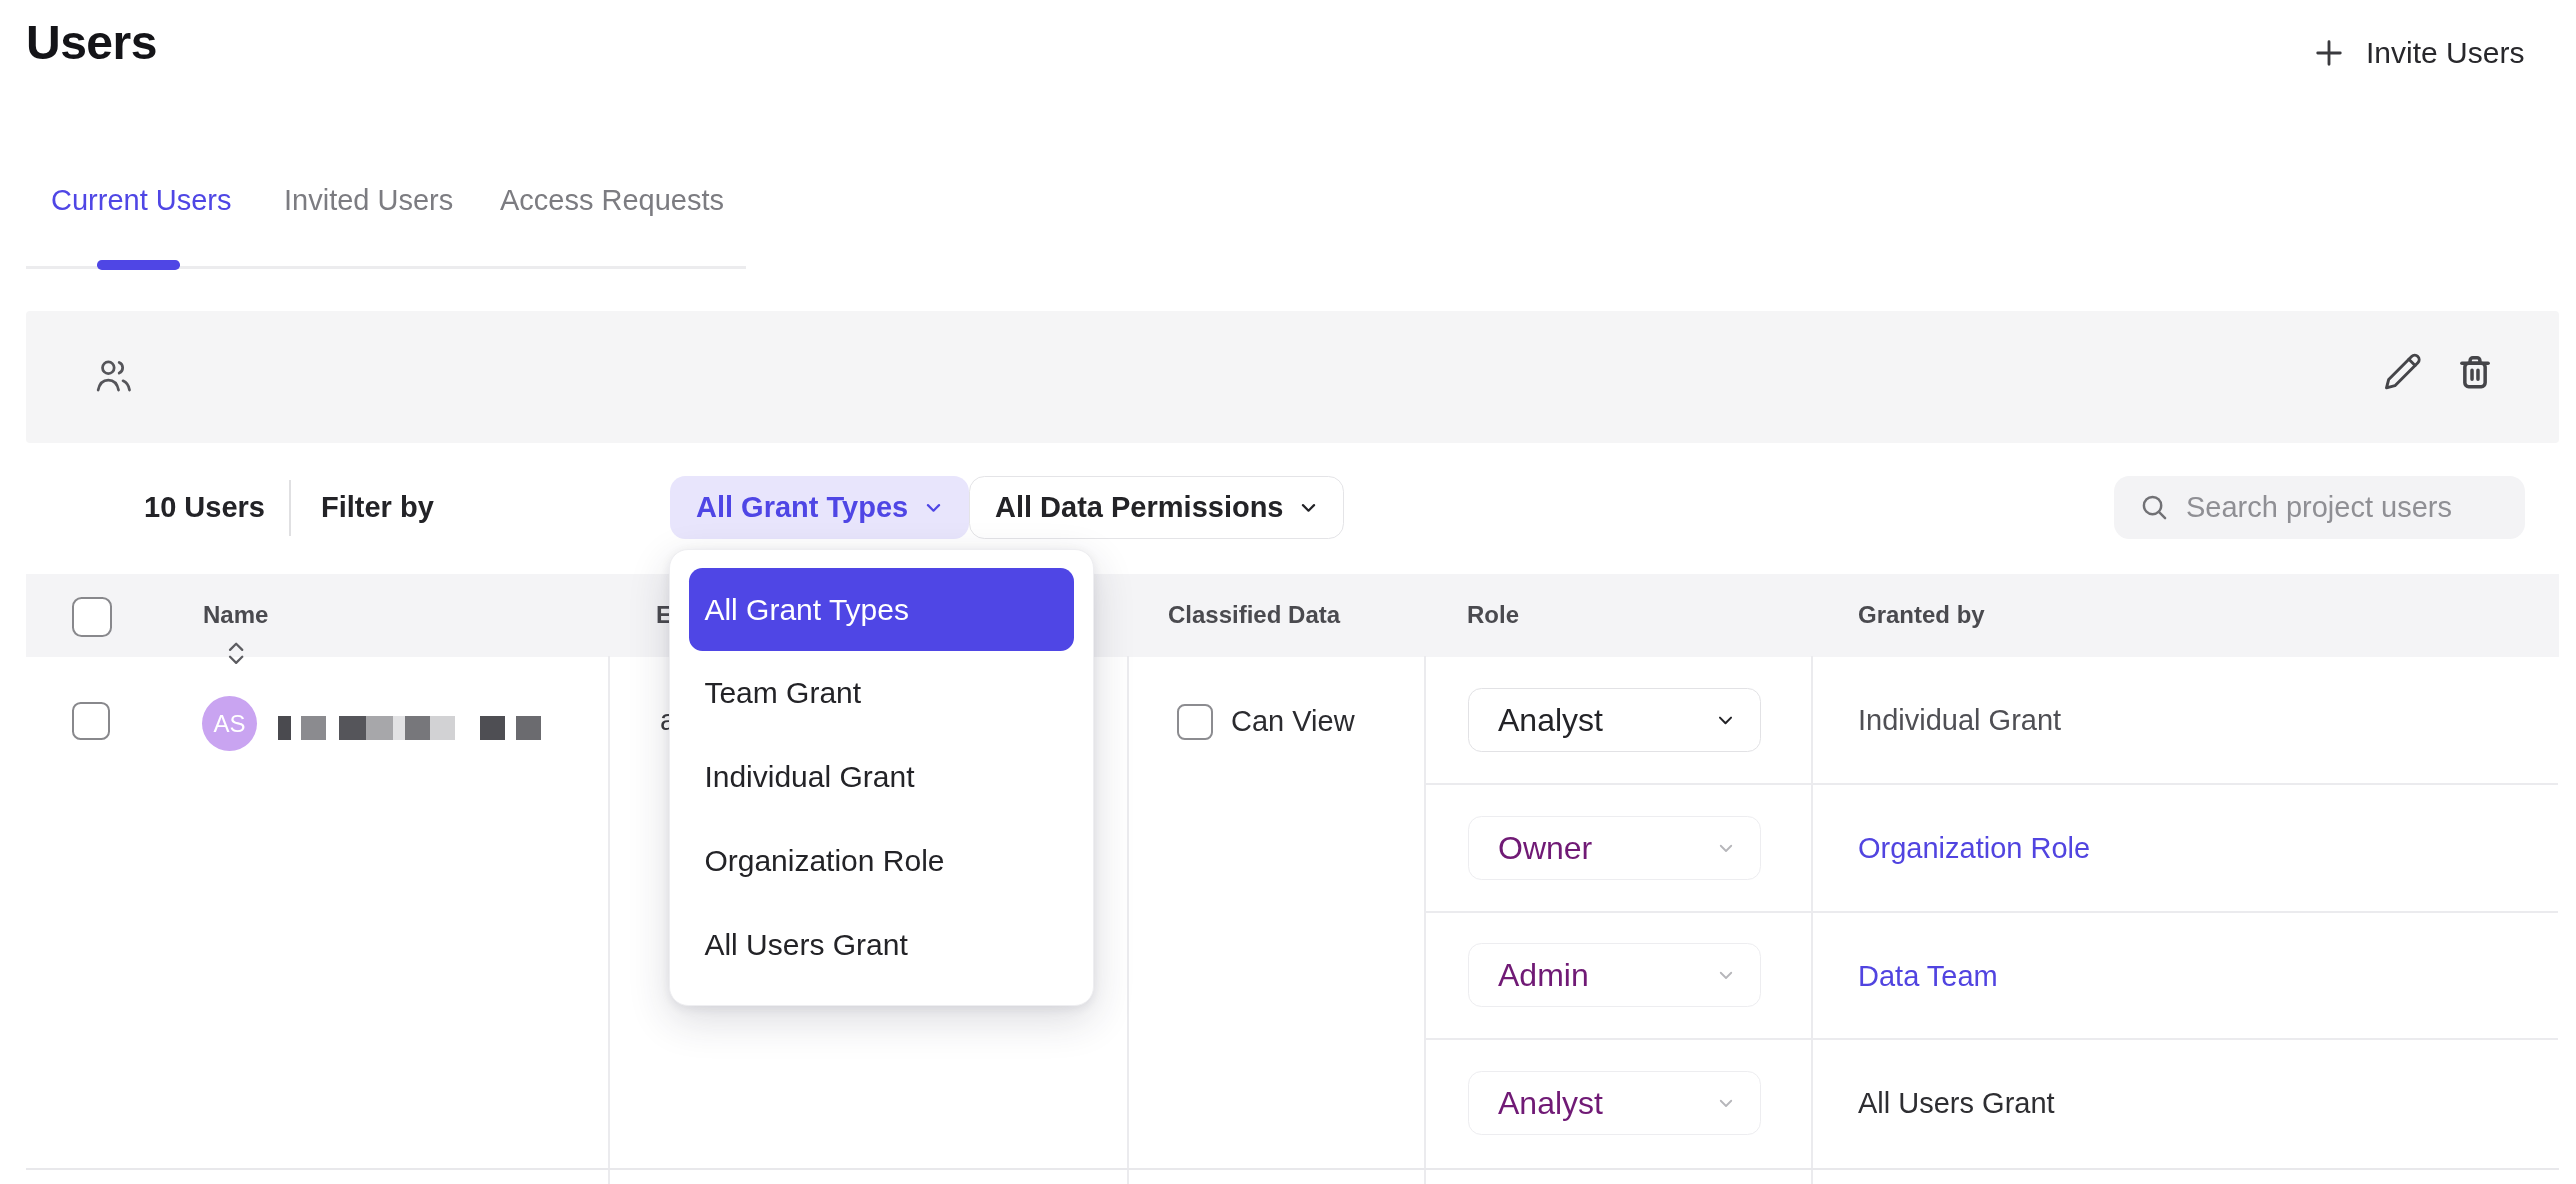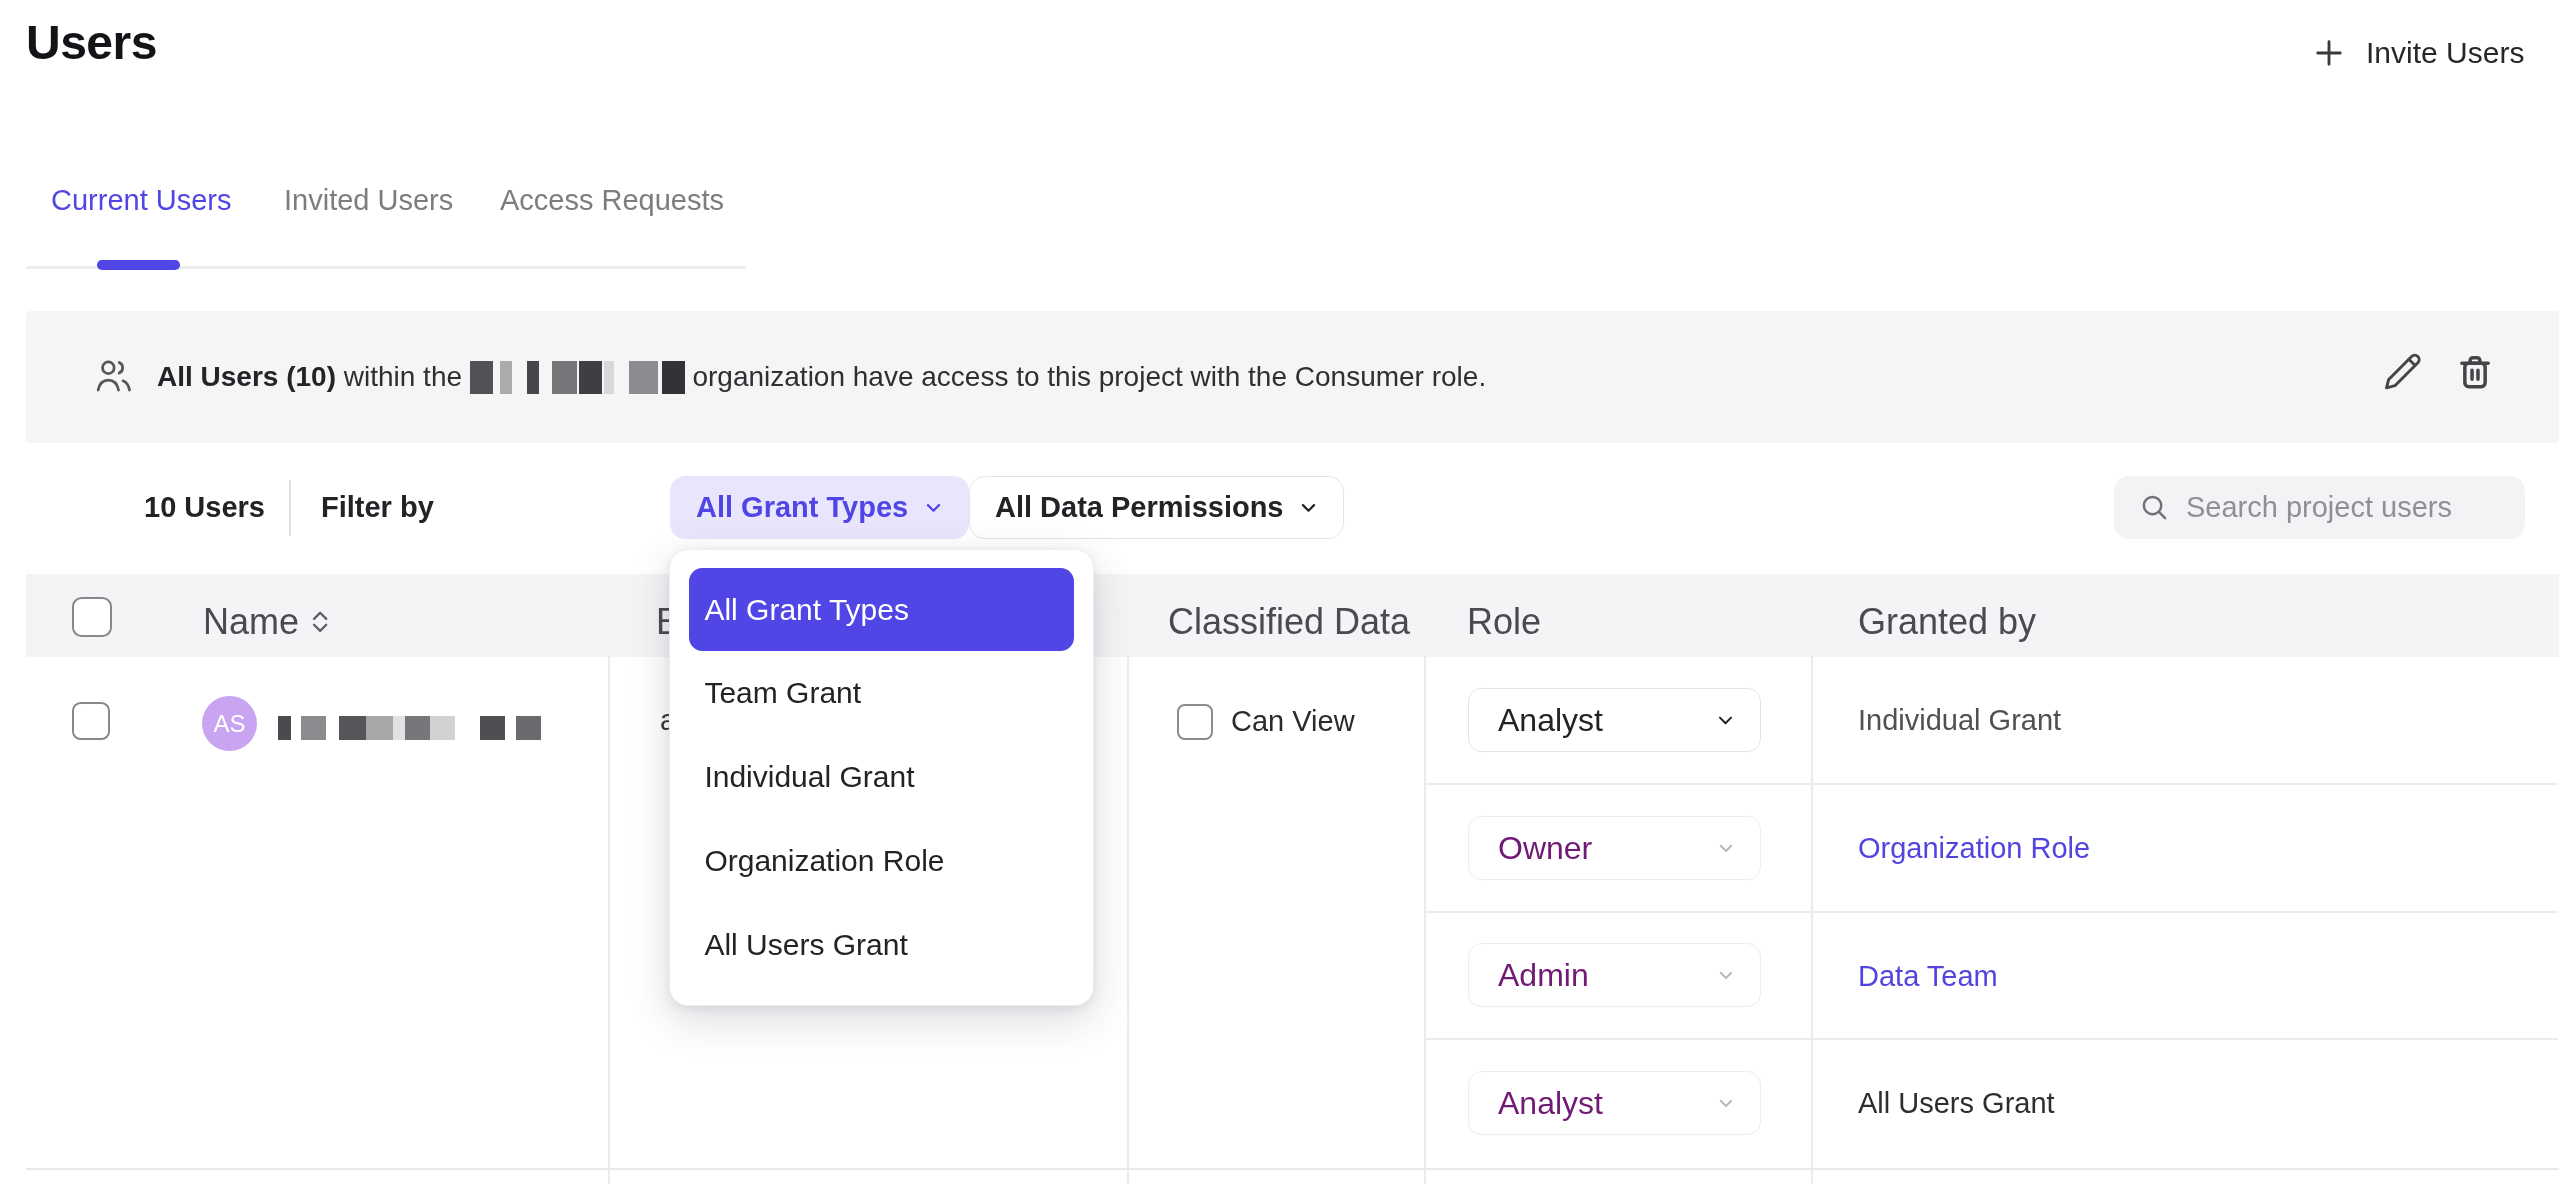--- a/index.html
+++ b/index.html
@@ -38,21 +38,21 @@
   .pill.plain { background:#fff; border:1.9px solid #e4e4e7; color:#232327; }
   .pill.accent { background:#e8e5fc; border:1.9px solid transparent; color:#4f46e5; }
 
   .search-box { display:flex; align-items:center; gap:19px; padding-left:25px;
     background:#f3f3f5; border-radius:15.4px; }
   .search-box input { border:none; outline:none; background:transparent; font-size:29px;
     color:#333; width:288px; font-family:inherit; }
   .search-box input::placeholder { color:#8f8f94; }
 
   .thead { background:#f4f4f6; }
-  .th { font-size:36px; color:#4a4a4f; font-weight:400; white-space:nowrap; }
+  .th { font-size:24px; color:#4a4a4f; font-weight:700; white-space:nowrap;flex-direction:column; }
 
   .checkbox { background:#fff; border:2.4px solid #88888c; border-radius:9.6px; cursor:pointer; }
 
   .vline { width:1.9px; background:#ebebee; }
   .hline { height:1.9px; background:#ebebee; }
 
   .avatar { width:55px; height:55px; border-radius:50%; display:flex; align-items:center;
     justify-content:center; color:#fff; font-size:24px; font-weight:500; }
 
   .cell-text { font-size:29px; white-space:nowrap; }
@@ -101,36 +101,20 @@
 
   <div class="abs banner" style="left:26px; top:311px; width:2533px; height:132px;">
     <span class="abs" style="left:67px; top:46px;">
       <svg width="42" height="38" viewBox="0 0 26 23" fill="none" stroke="#55555a" stroke-width="1.7" stroke-linecap="round" stroke-linejoin="round">
         <circle cx="9.5" cy="6.4" r="3.6"></circle>
         <path d="M3.2 20.2c.8-4 3.3-6.2 6.3-6.2s5.5 2.2 6.3 6.2"></path>
         <path d="M16.2 3.1a3.6 3.6 0 0 1 0 6.6"></path>
         <path d="M18.6 14.5c2.2.9 3.5 2.8 4 5.7"></path>
       </svg>
     </span>
-    <div class="abs banner-text" style="left:131px; top:0; height:100%;">
-      <b>All Users (10)</b>
-      <span style="white-space:pre"> </span>
-      <span>within the</span>
-      <span class="redact">
-        <i style="width:23px;background:#515156"></i>
-          <i style="width:11.5px;background:#ababae;margin-left:7.7px"></i>
-          <i style="width:11.5px;background:#47474b;margin-left:15.4px"></i>
-          <i style="width:25px;background:#76767a;margin-left:13.4px"></i>
-          <i style="width:23px;background:#3f3f43;margin-left:1.9px"></i>
-          <i style="width:9.6px;background:#d8d8da;margin-left:1.9px"></i>
-          <i style="width:29px;background:#8c8c90;margin-left:15.4px"></i>
-          <i style="width:23px;background:#333337;margin-left:3.8px"></i>
-      </span>
-      <span>organization have access to this project with the Consumer role.</span>
-    </div>
     <button class="abs icon-btn" style="right:134px; top:38px;">
       <span>
         <svg width="44" height="44" viewBox="0 0 24 24" fill="none" stroke="#454549" stroke-width="1.6" stroke-linecap="round" stroke-linejoin="round">
           <path d="M16.7 4.1a2.4 2.4 0 0 1 3.4 3.4L7.6 20 3 21.2 4.2 16.6z"></path>
           <path d="M15.2 5.6l3.4 3.4"></path>
         </svg>
       </span>
     </button>
     <button class="abs icon-btn" style="right:63px; top:40px;">
       <span>

